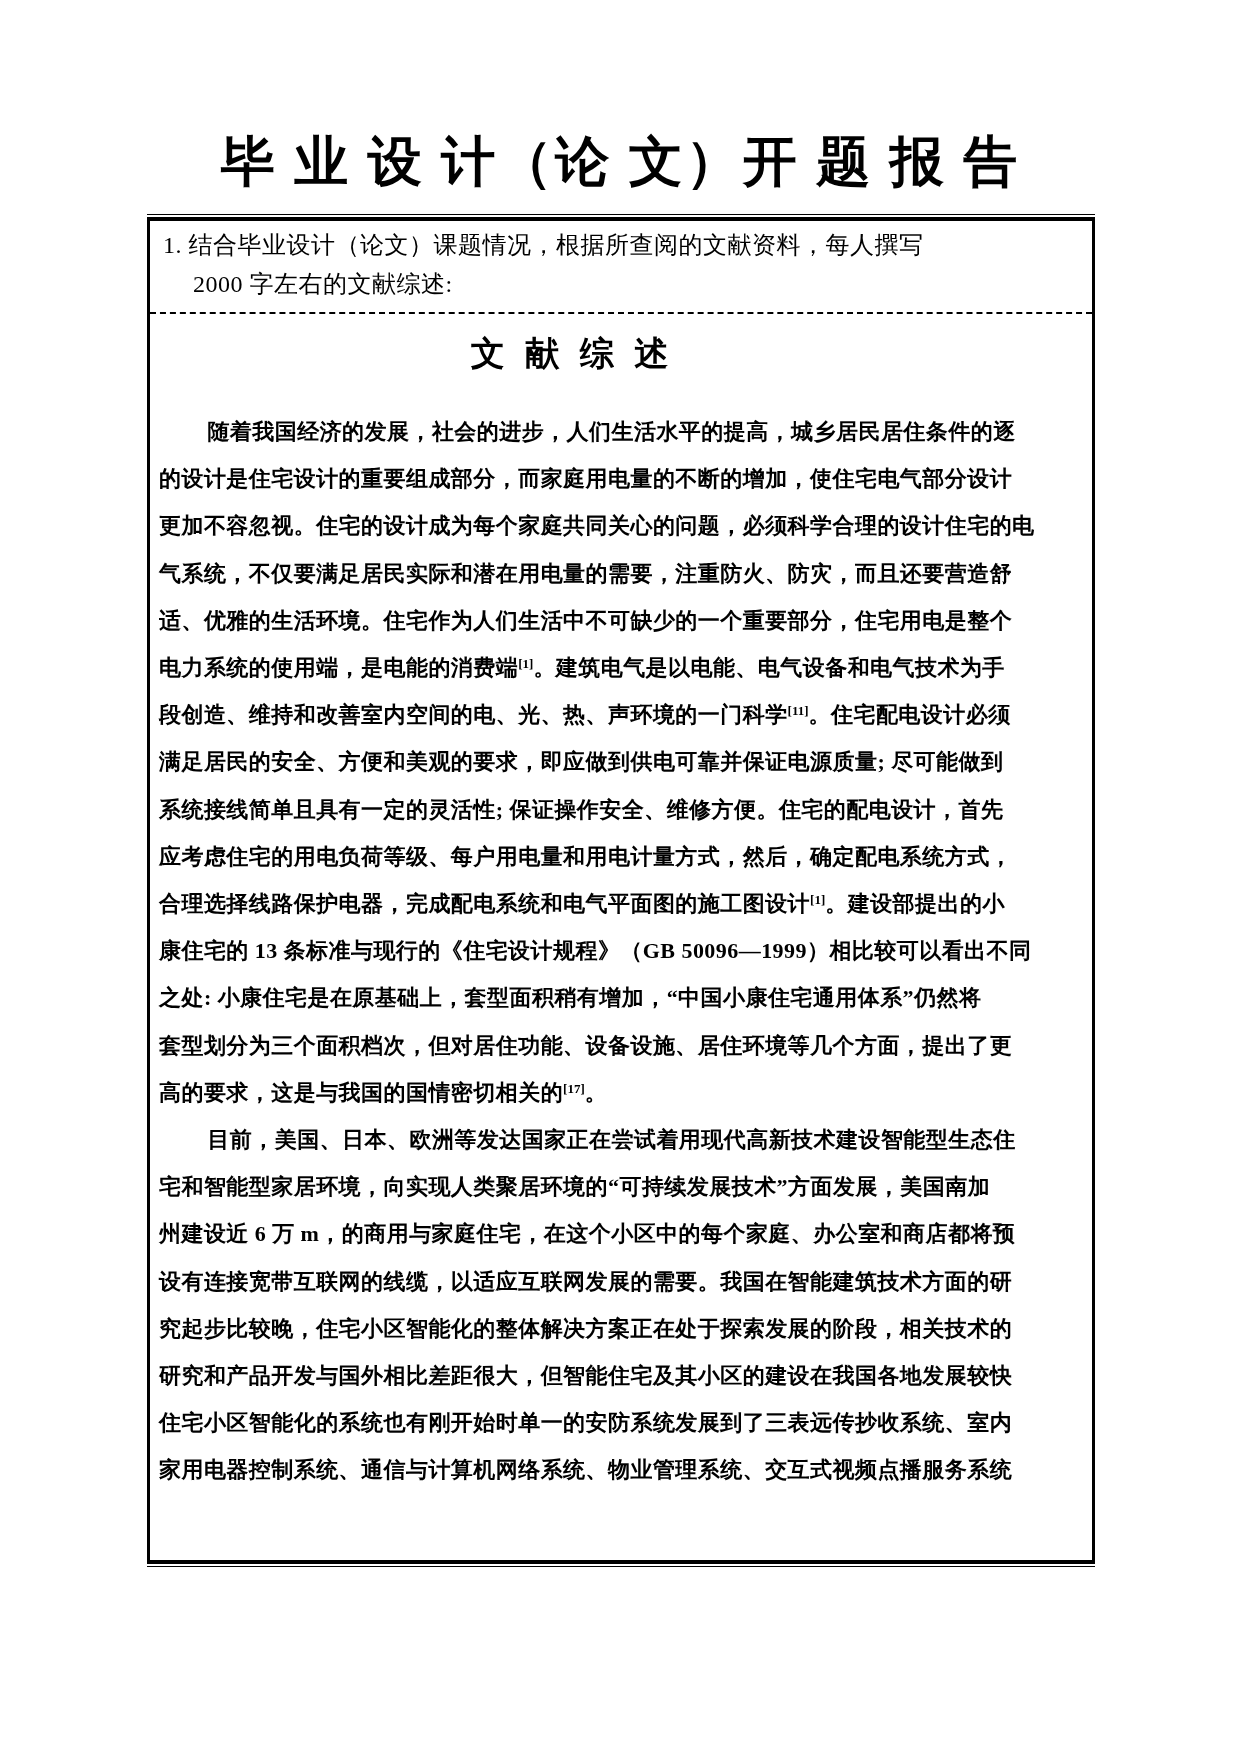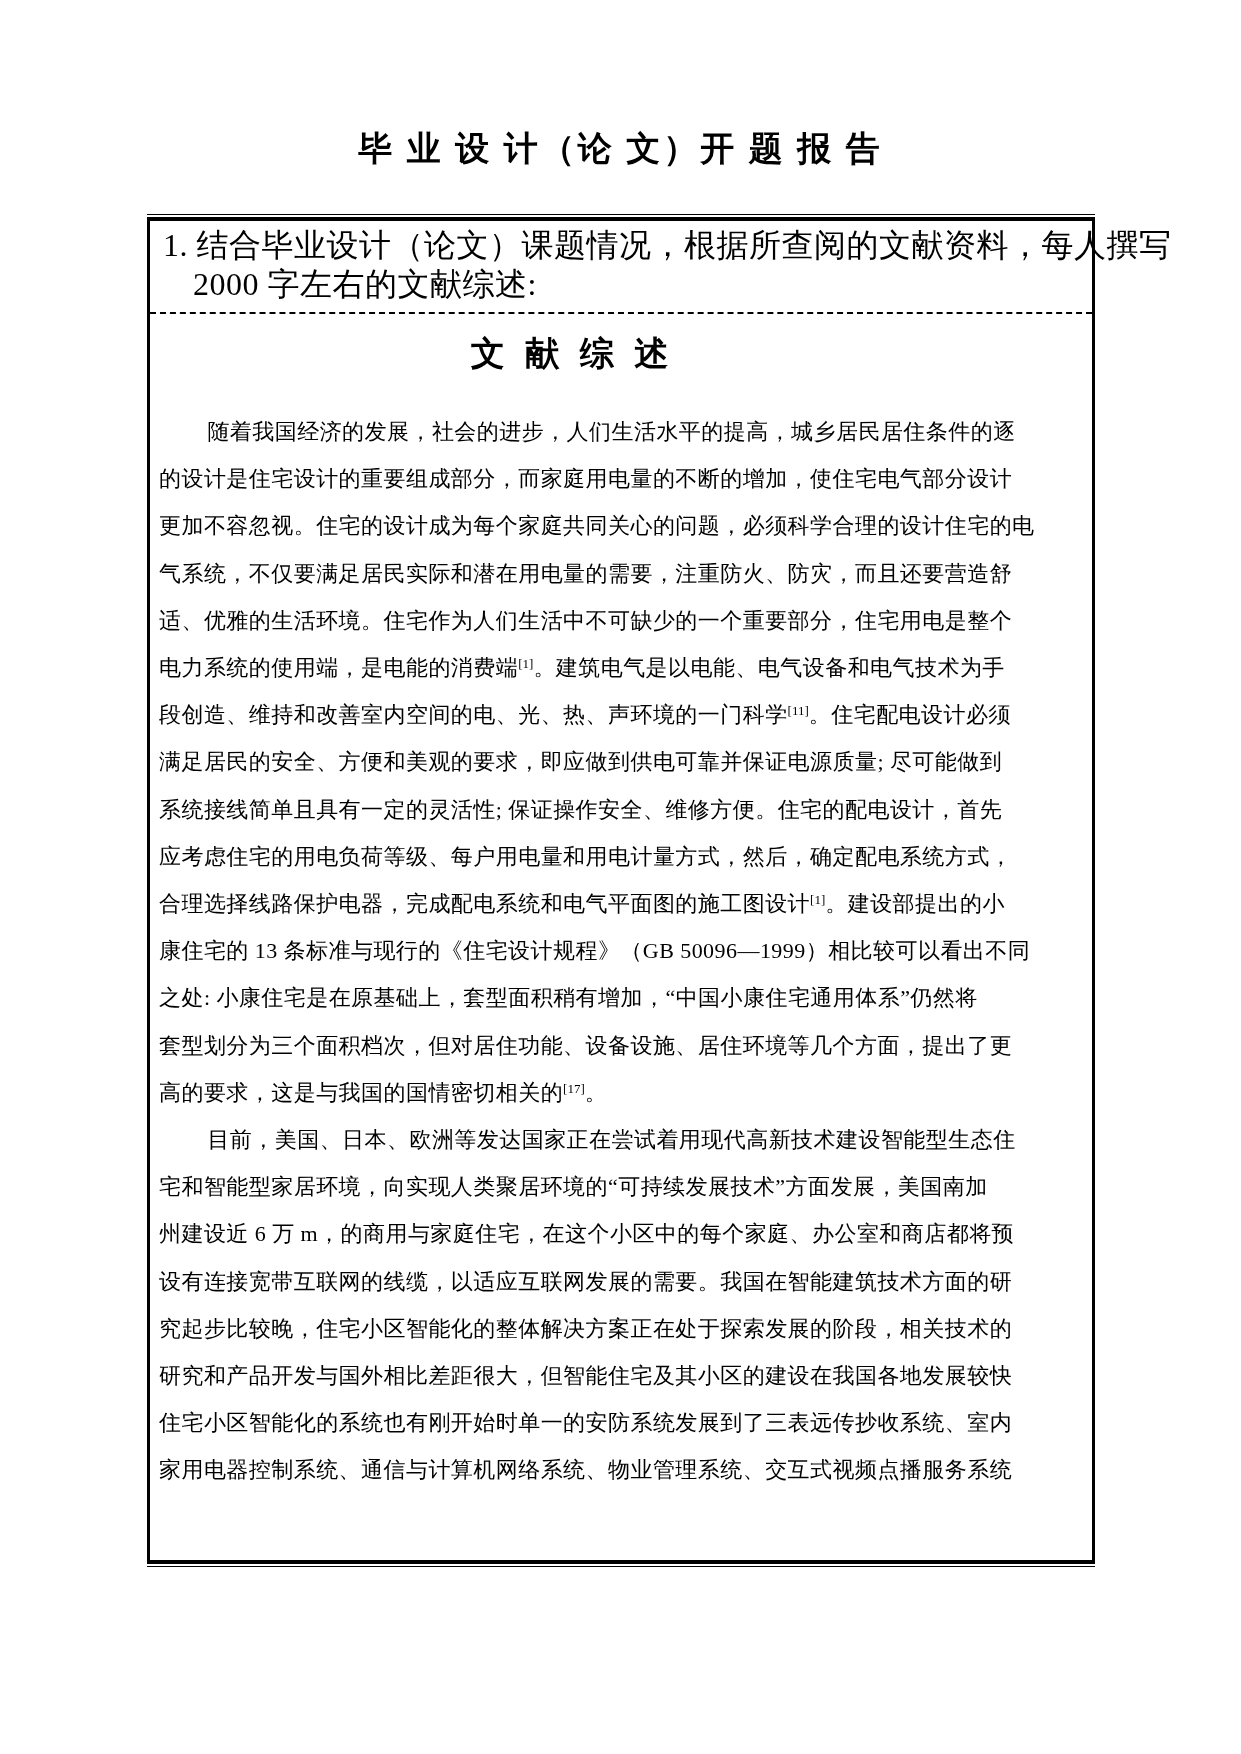--- a/index.html
+++ b/index.html
@@ -11,21 +11,21 @@
     color: #000000;
     font-family: "Liberation Serif", "DejaVu Serif", serif;
     overflow: hidden;
   }
   .title {
     position: absolute;
     top: 126px;
     left: 0;
     width: 100%;
     text-align: center;
-    font-size: 34px;
+    font-size: 54px;
     font-weight: 700;
     letter-spacing: 3px;
     white-space: nowrap;
   }
   .box-outer {
     position: absolute;
     left: 147px;
     top: 214px;
     width: 948px;
     height: 1353px;
@@ -37,21 +37,21 @@
   .box-inner {
     width: 100%;
     height: 100%;
     border: 3px solid #000;
     border-top-width: 4px;
     border-bottom-width: 4px;
     box-sizing: border-box;
   }
   .item1 {
     margin: 5px 78px 0 13px;
-    font-size: 32px;
+    font-size: 24px;
     line-height: 39px;
     letter-spacing: 0.5px;
     white-space: nowrap;
   }
   .item1-line2 { margin-left: 30px; }
   .dashed-divider {
     border: none;
     border-top: 2px dashed #000;
     margin: 8px 0 0 0;
   }
@@ -61,20 +61,21 @@
     text-align: center;
     font-size: 34px;
     font-weight: 700;
     letter-spacing: 6px;
     line-height: 52px;
     white-space: nowrap;
   }
   .review-lines {
     margin-top: 28px;
     padding: 0 106px 0 9px;
+    font-weight: bold;
   }
   .bline {
     font-size: 22px;
     line-height: 47.2px;
     letter-spacing: 0.45px;
     white-space: nowrap;
   }
   .bline.indent { text-indent: 2.2em; }
   .bline sup {
     font-size: 13px;

